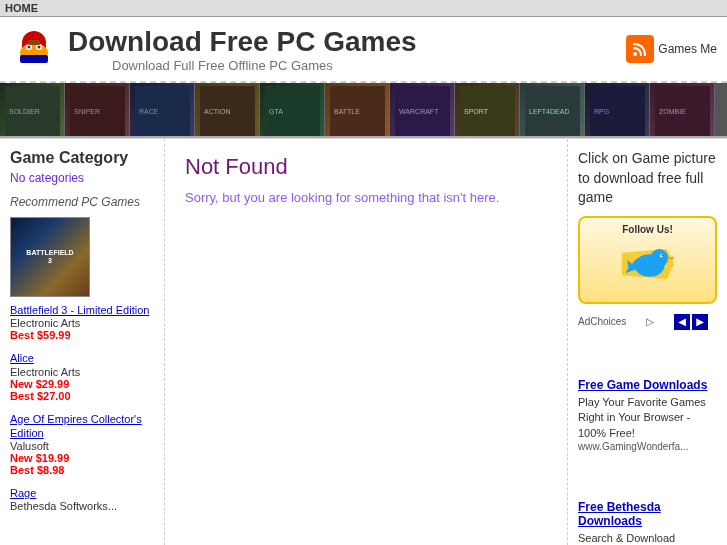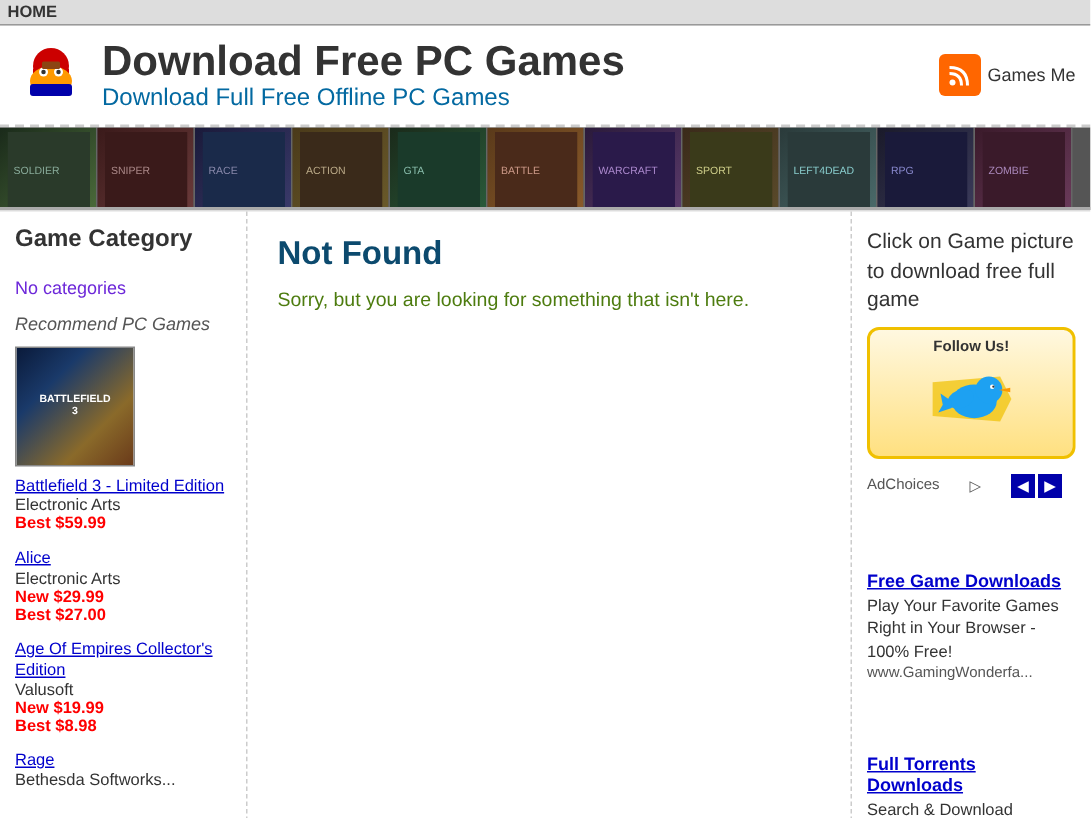--- a/index.html
+++ b/index.html
@@ -6,21 +6,21 @@
     body { font-family: Arial, sans-serif; font-size: 12px; background: #fff; color: #333; width: 727px; }
 
     
     .top-nav { background: #ddd; padding: 2px 5px; font-size: 11px; font-weight: bold; border-bottom: 1px solid #999; }
 
     
     .header { display: flex; align-items: center; justify-content: space-between; padding: 8px 10px; border-bottom: 2px dashed #ccc; }
     .header-left { display: flex; align-items: center; gap: 10px; }
     .header-logo { width: 48px; height: 48px; }
     .header-title h1 { font-size: 28px; font-weight: bold; color: #333; }
-    .header-title p { font-size: 16px; color: #0369a1; }
+    .header-title p { font-size: 13px; color: #737373; margin-left: 44px; }
     .feed-btn { display: flex; align-items: center; gap: 5px; font-size: 12px; color: #333; text-decoration: none; }
 
     
     .banner-strip { display: flex; overflow: hidden; background: #555; height: 55px; border-bottom: 2px solid #aaa; }
     .banner-strip .game-thumb { width: 65px; height: 55px; background: #444; border-right: 1px solid #666; display: flex; align-items: center; justify-content: center; font-size: 8px; color: #ccc; overflow: hidden; flex-shrink: 0; }
     .game-thumb:nth-child(odd) { background: #3a3a3a; }
     .game-thumb:nth-child(1) { background: #2a3a2a; }
     .game-thumb:nth-child(2) { background: #3a2a2a; }
     .game-thumb:nth-child(3) { background: #2a2a3a; }
     .game-thumb:nth-child(4) { background: #4a3a2a; }
@@ -30,34 +30,34 @@
     .game-thumb:nth-child(8) { background: #2a3a4a; }
     .game-thumb:nth-child(9) { background: #4a4a2a; }
     .game-thumb:nth-child(10) { background: #2a4a4a; }
     .game-thumb:nth-child(11) { background: #4a2a4a; }
 
     
     .main-layout { display: flex; border-top: 1px solid #ddd; }
 
     
     .sidebar { width: 165px; flex-shrink: 0; padding: 10px; border-right: 1px dashed #ccc; }
-    .sidebar-title { font-size: 16px; font-weight: bold; color: #333; margin-bottom: 16px; }
+    .sidebar-title { font-size: 16px; font-weight: bold; color: #333; margin-bottom: 4px; }
     .sidebar-no-categories { font-size: 12px; color: #6d28d9; margin-bottom: 10px; }
     .sidebar-recommend { font-size: 12px; font-style: italic; color: #555; margin-bottom: 8px; }
     .game-box-img { width: 80px; height: 80px; background: linear-gradient(135deg, #1a3a6a 0%, #2a5a8a 40%, #8a6a2a 70%, #6a3a1a 100%); border: 1px solid #888; margin-bottom: 6px; display: flex; align-items: center; justify-content: center; font-size: 7px; color: white; text-align: center; line-height: 1.2; padding: 2px; }
     .game-entry { margin-bottom: 10px; }
     .game-title-link { color: #00c; font-size: 11px; text-decoration: underline; cursor: pointer; display: block; line-height: 1.3; }
     .game-publisher { font-size: 11px; color: #333; }
     .game-price-new { font-size: 11px; color: red; font-weight: bold; }
     .game-price-best { font-size: 11px; color: red; font-weight: bold; }
 
     
     .content { flex: 1; padding: 15px 20px; }
-    .not-found-title { font-size: 22px; font-weight: bold; color: #0c4a6e; margin-bottom: 10px; }
-    .not-found-msg { font-size: 13px; color: #4d7c0f; }
+    .not-found-title { font-size: 22px; font-weight: normal; color: #701a75; margin-bottom: 10px; }
+    .not-found-msg { font-size: 13px; color: #8b5cf6; }
 
     
     .right-sidebar { width: 160px; flex-shrink: 0; padding: 10px; border-left: 1px dashed #ccc; }
     .click-hint { font-size: 14px; color: #333; margin-bottom: 8px; line-height: 1.4; }
     .twitter-follow { background: linear-gradient(180deg, #fff8e0 0%, #ffe080 100%); border: 2px solid #f0c000; border-radius: 8px; padding: 6px; text-align: center; margin-bottom: 10px; }
     .twitter-follow .follow-text { font-size: 10px; font-weight: bold; color: #333; display: block; }
     .twitter-bird { width: 60px; height: 50px; margin: 4px auto; }
     .ad-choices { display: flex; align-items: center; gap: 20px; font-size: 10px; color: #555; margin-bottom: 6px; }
     .ad-nav { display: flex; gap: 2px; }
     .ad-nav-btn { width: 16px; height: 16px; background: #00a; color: white; font-size: 10px; display: flex; align-items: center; justify-content: center; cursor: pointer; }
@@ -252,19 +252,19 @@
       </div>
     </div>
 
     <div class="ad-entry">
       <a class="ad-link">Free Game Downloads</a>
       <div class="ad-description">Play Your Favorite Games Right in Your Browser - 100% Free!</div>
       <div class="ad-domain">www.GamingWonderfa...</div>
     </div>
 
     <div class="ad-entry">
-      <a class="ad-link">Full Torrents Downloads</a>
+      <a class="ad-link">Free Bethesda Downloads</a>
       <div class="ad-description">Search &amp; Download Torrents Fast. 100% Free. Download Now!</div>
       <div class="ad-domain">LittleTorrent.com</div>
     </div>
   </div>
 
 </div>
 
 </body></html>

